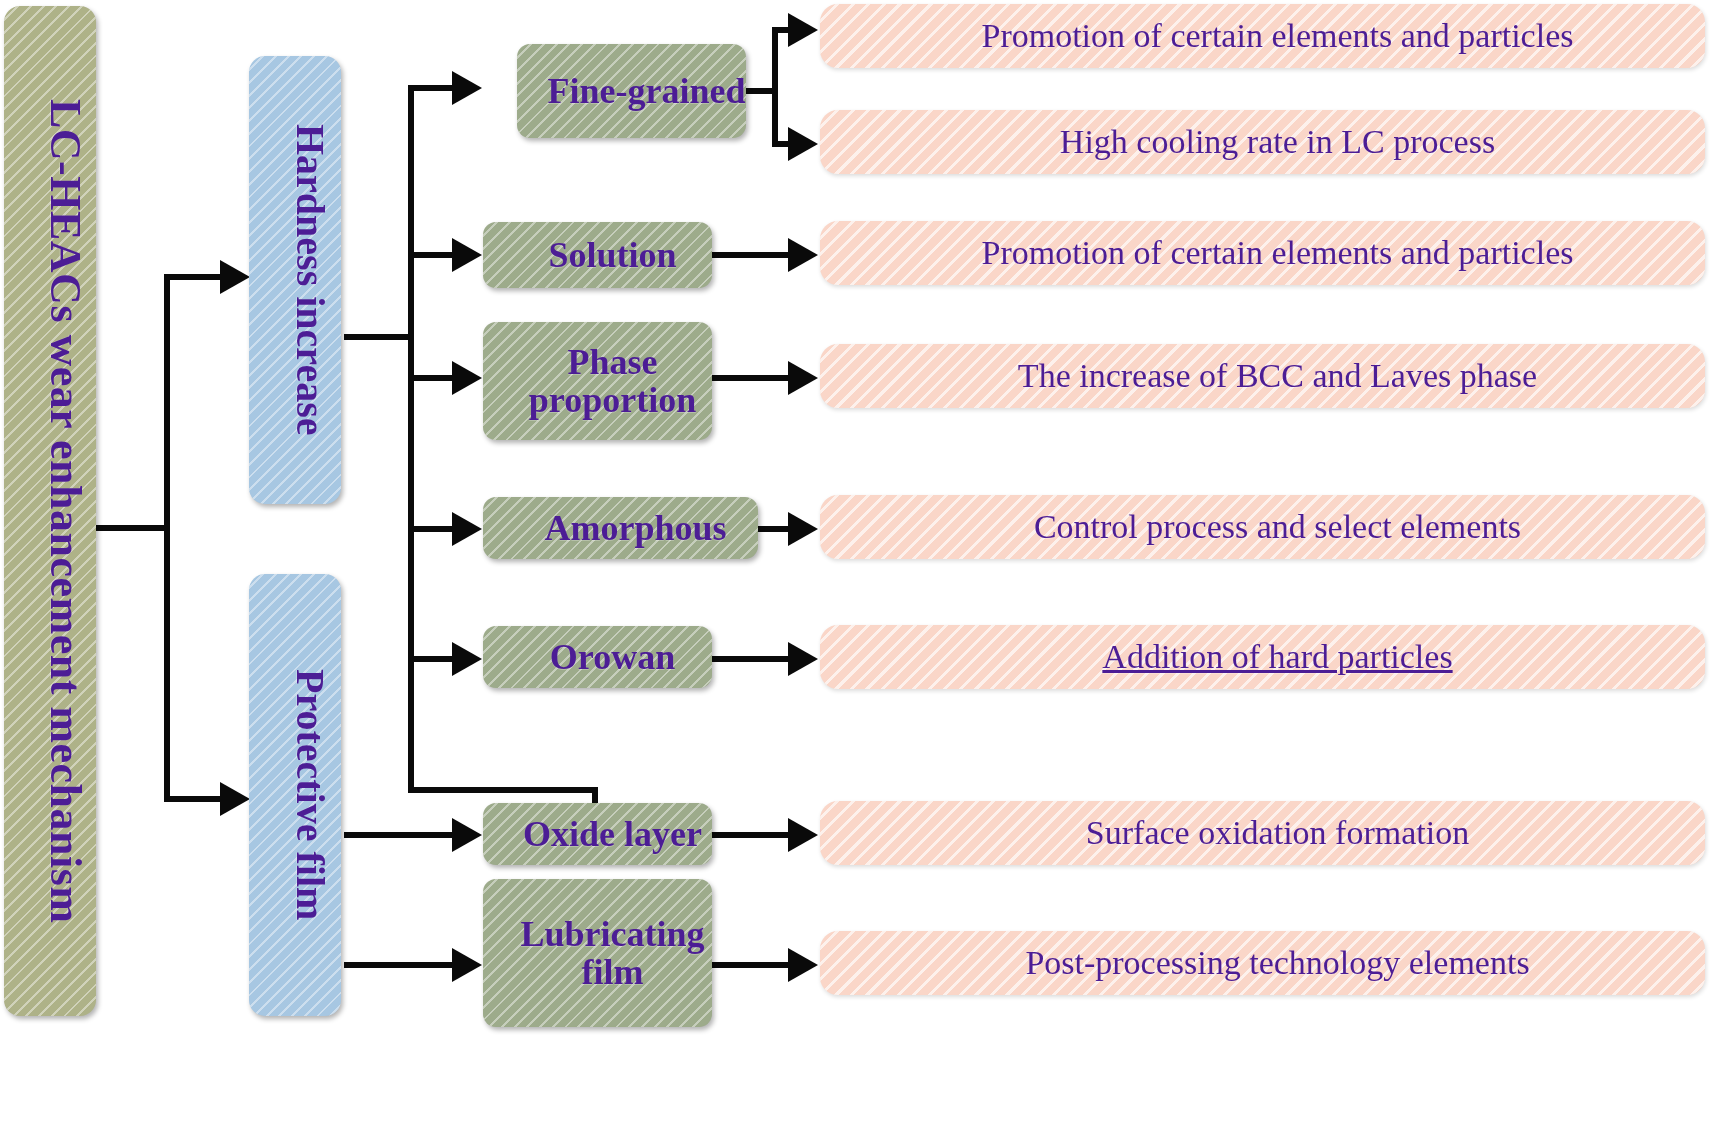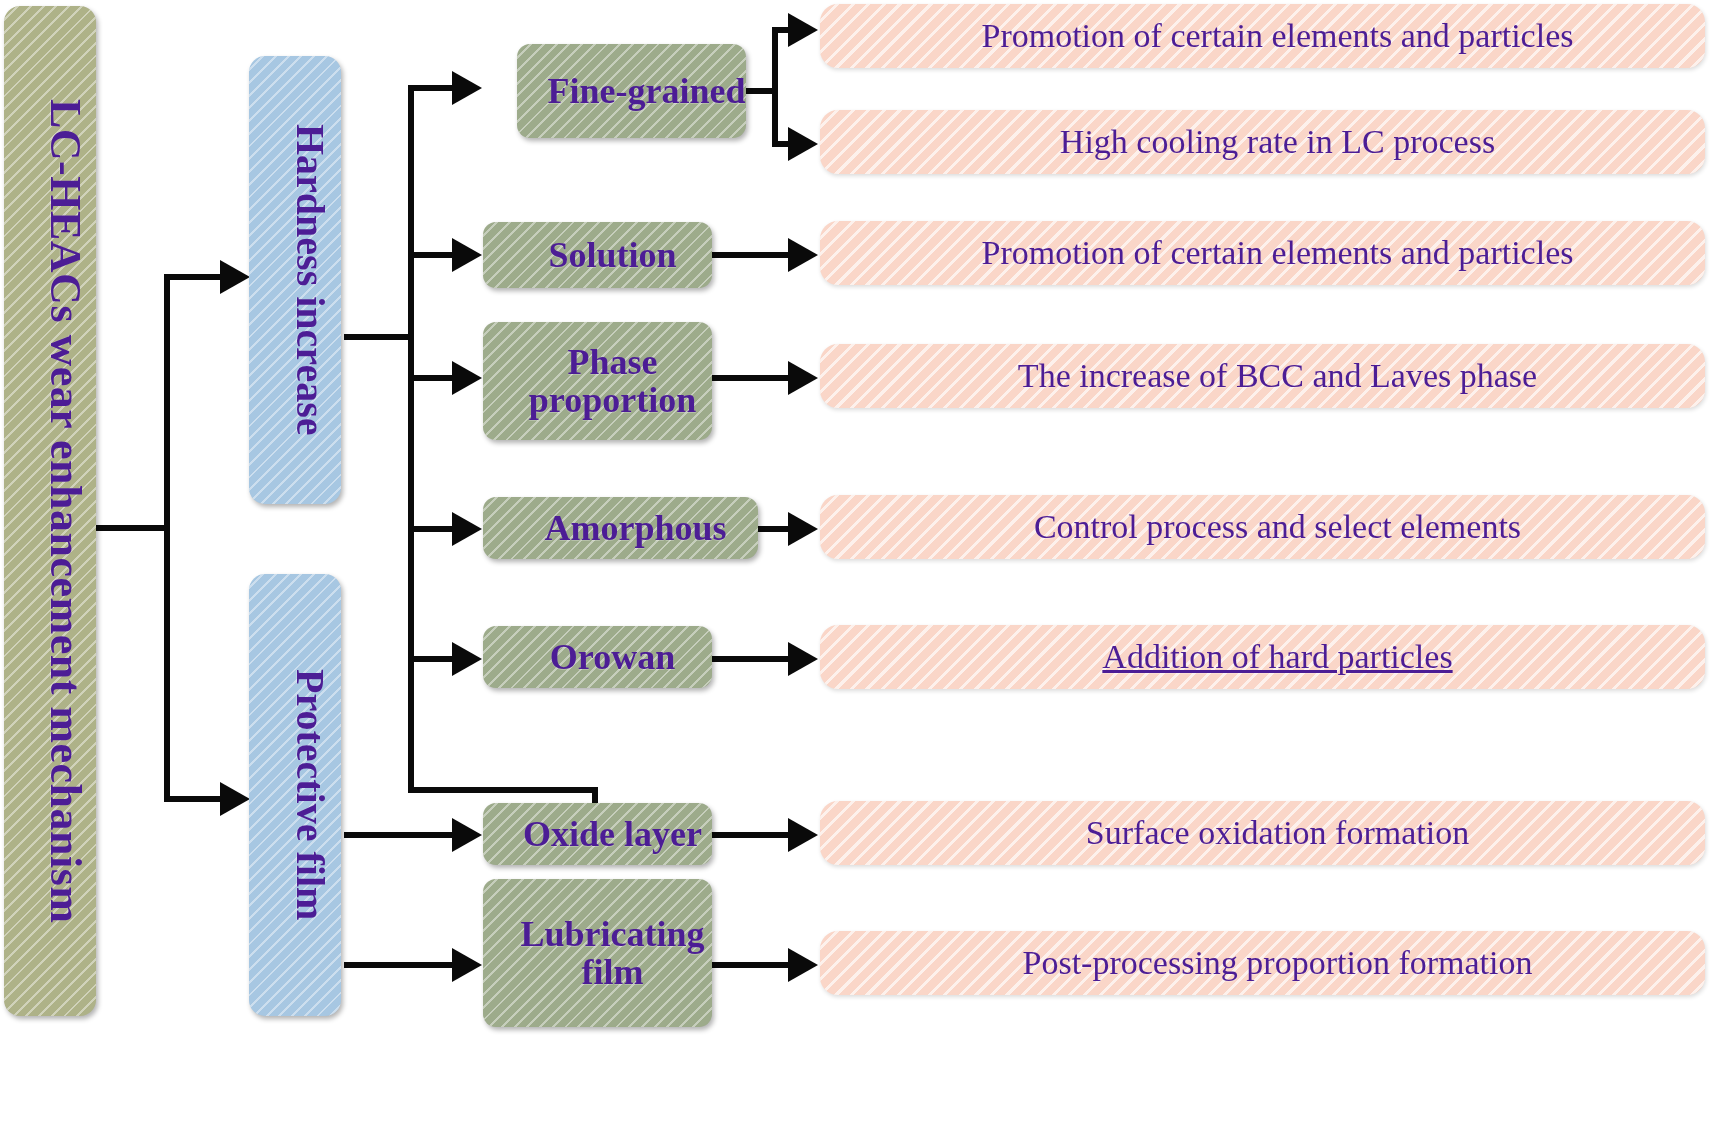--- a/index.html
+++ b/index.html
@@ -265,16 +265,16 @@
   <div class="node cause" style="left: 820px; top: 495px; width: 885px; height: 64px; background: rgb(250, 214, 200);">
     <span>Control process and select elements</span>
   </div>
   <div class="node cause" style="left: 820px; top: 625px; width: 885px; height: 64px; background: rgb(250, 214, 200); text-decoration: underline;">
     <span>Addition of hard particles</span>
   </div>
   <div class="node cause" style="left: 820px; top: 801px; width: 885px; height: 64px; background: rgb(250, 214, 200);">
     <span>Surface oxidation formation</span>
   </div>
   <div class="node cause" style="left: 820px; top: 931px; width: 885px; height: 64px; background: rgb(250, 214, 200);">
-    <span>Post-processing proportion formation</span>
+    <span>Post-processing technology elements</span>
   </div>
 
 </div>
 
 </body></html>

